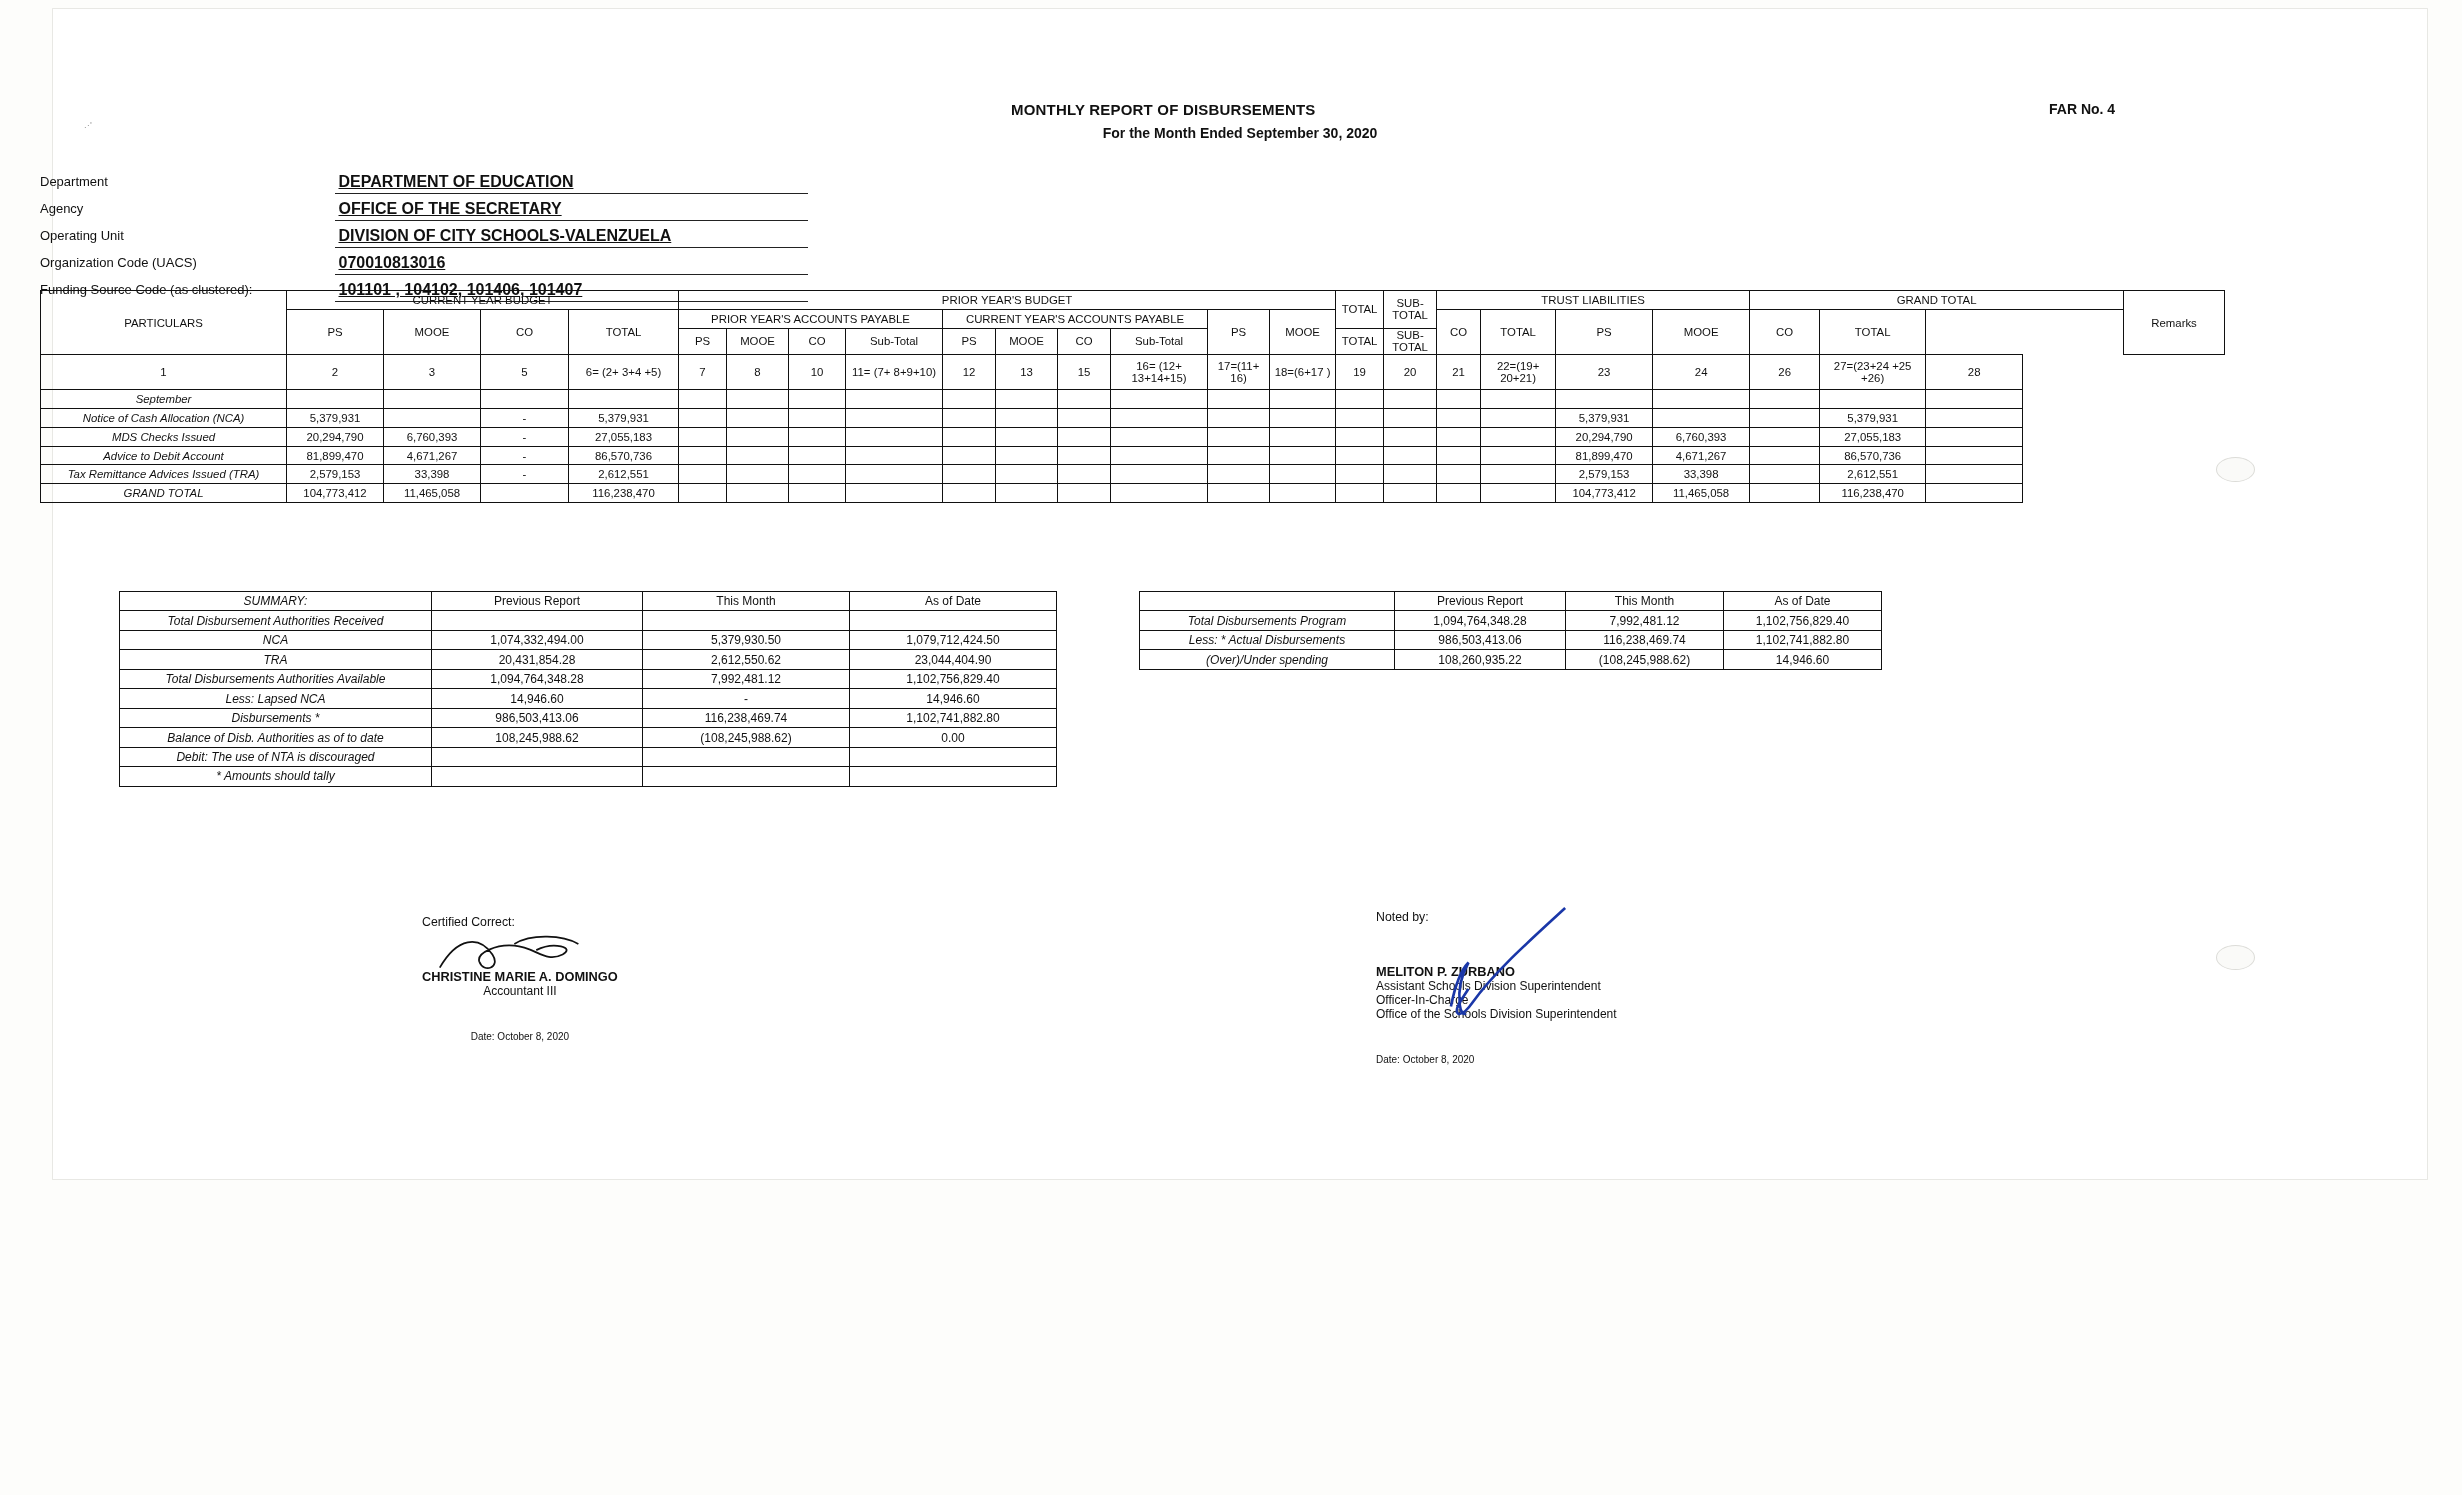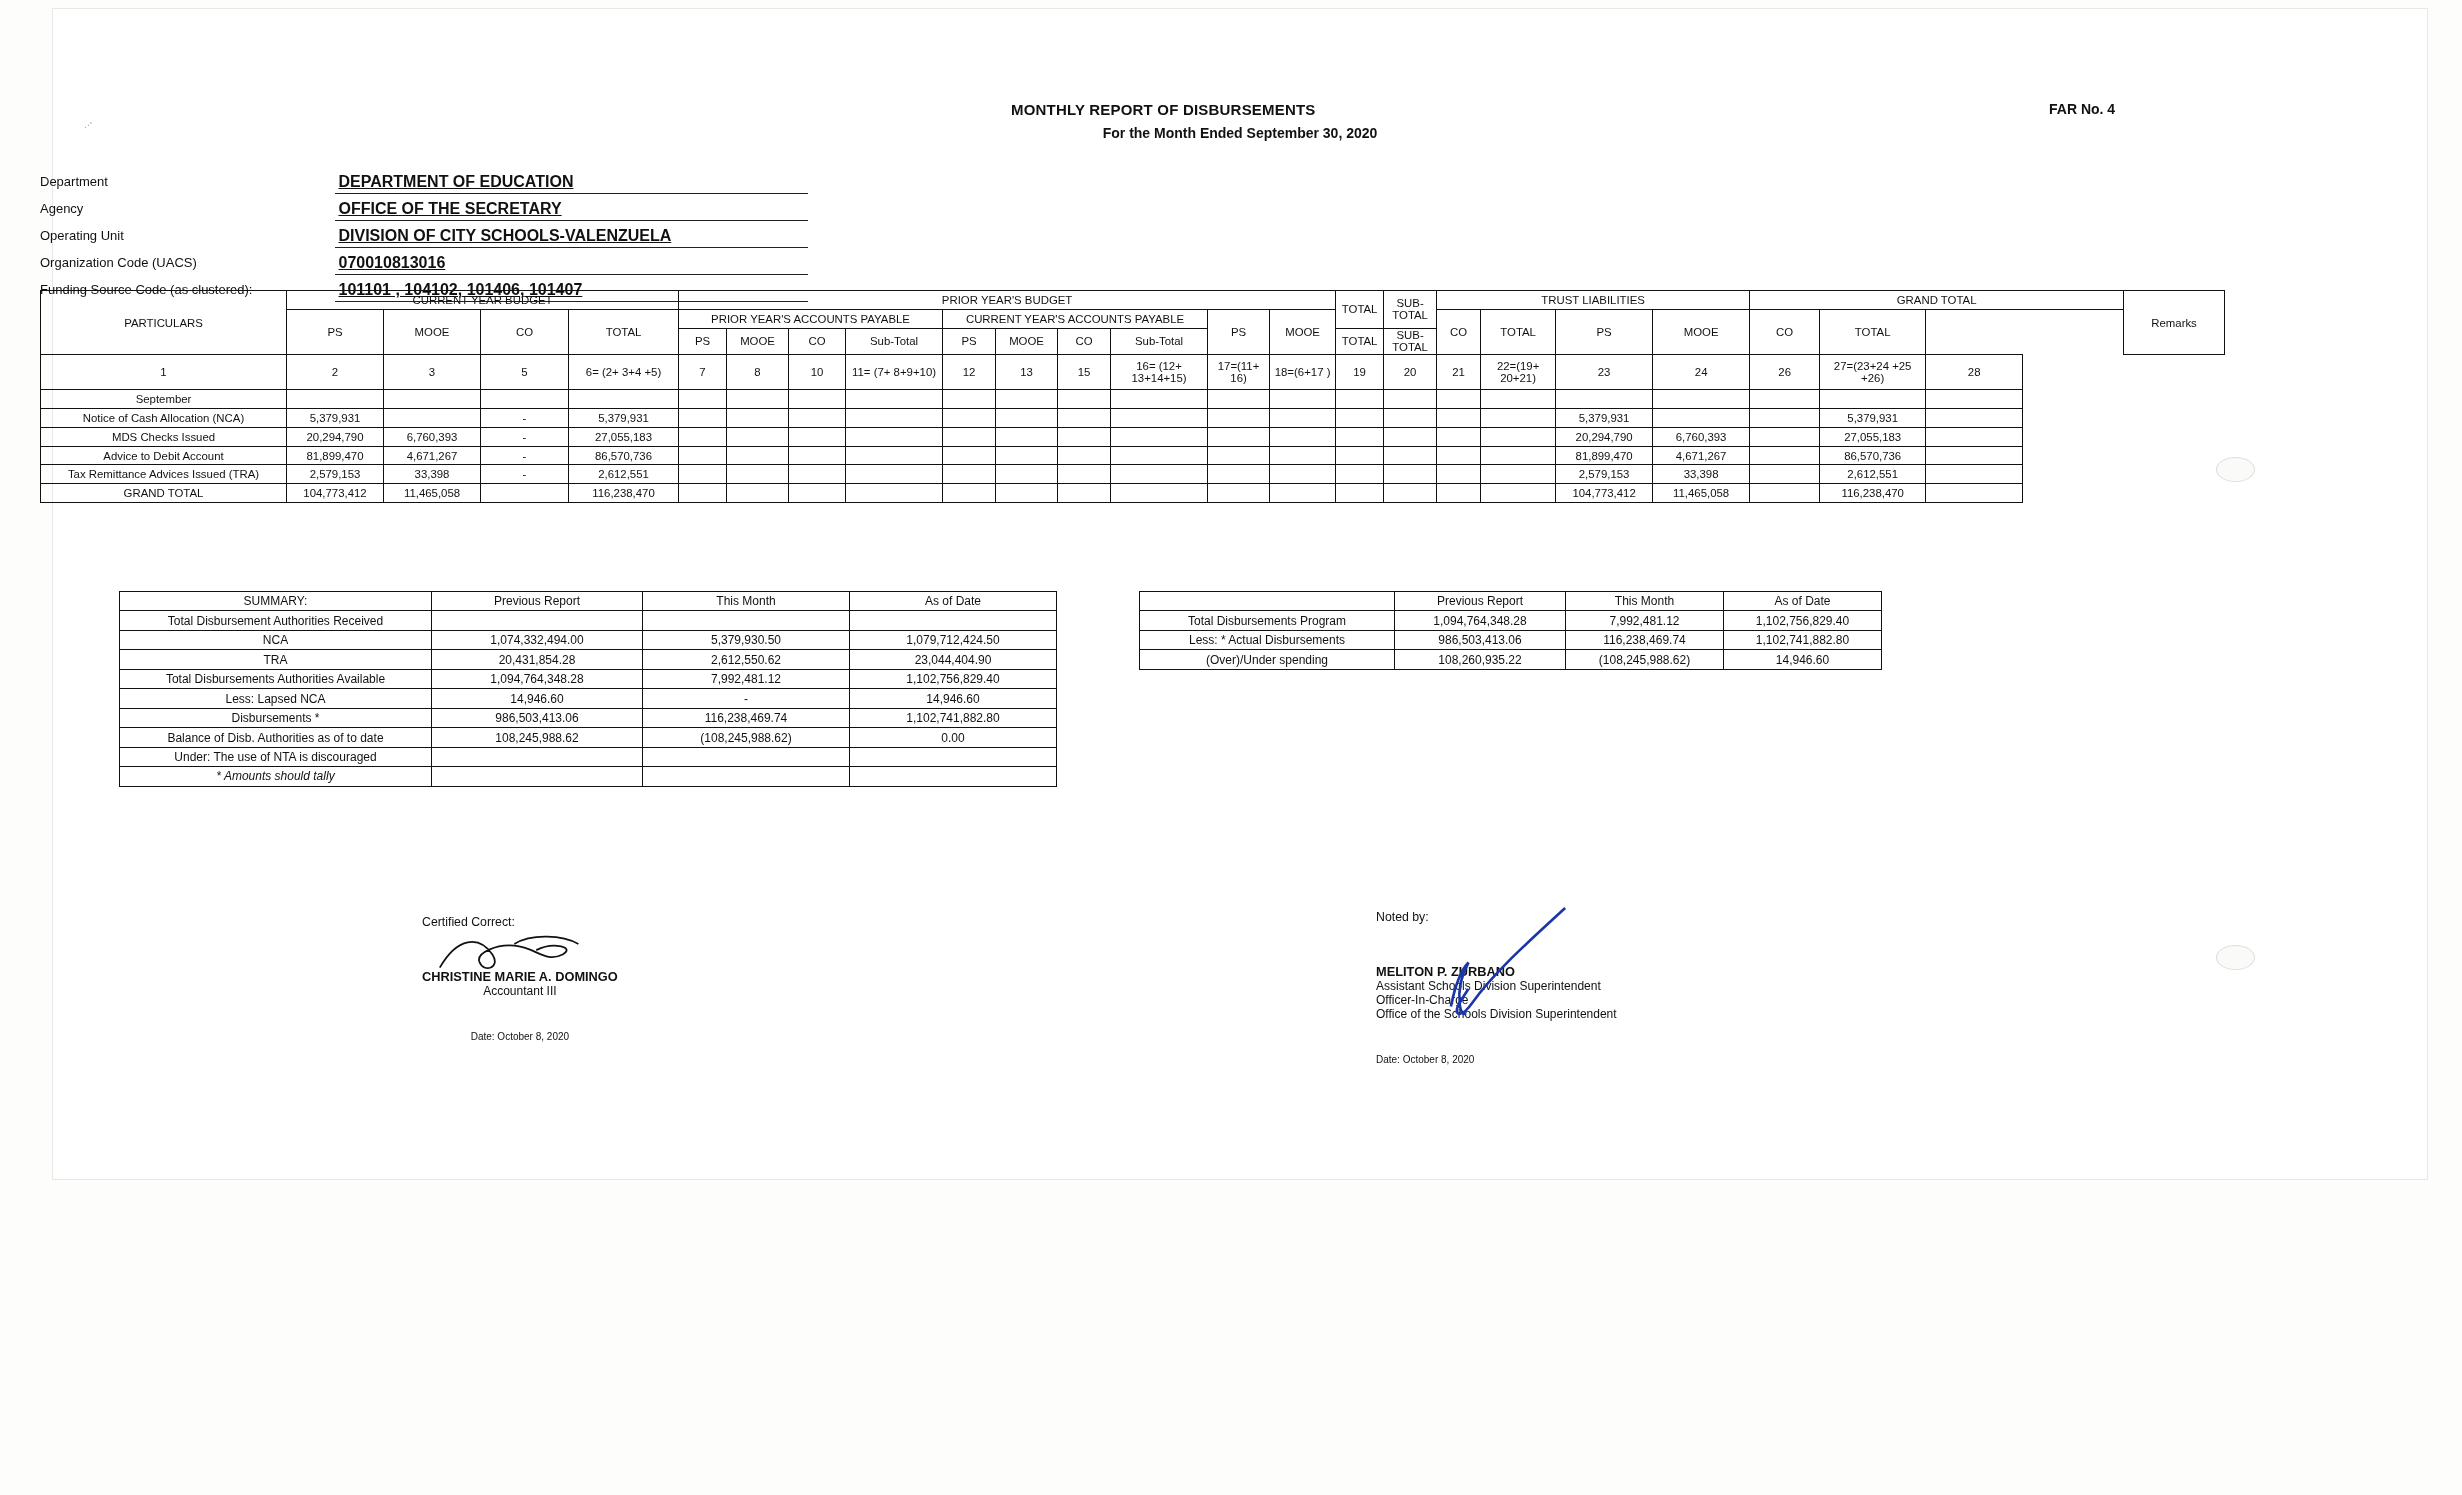--- a/index.html
+++ b/index.html
@@ -12,21 +12,21 @@
   .meta{position:absolute;left:40px;top:171px;font-size:13px;}
   .meta-row{height:27px;position:relative;}
   .meta-label{position:absolute;left:0;top:2.6px;width:264px;font-size:13px;}
   .meta-value{position:absolute;left:295px;top:0px;font-size:16px;font-weight:bold;border-bottom:1.3px solid #222;min-width:466px;padding:1.8px 3.5px 2.6px 3.5px;text-decoration:underline;}
   
   table.grid{border-collapse:collapse;table-layout:fixed;}
   table.grid td,table.grid th{border:0.9px solid #111;font-size:11.4px;padding:0.9px 2.6px;vertical-align:middle;text-align:center;font-weight:normal;}
   #main-table{position:absolute;left:40px;top:290px;width:2185px;}
   #main-table td,#main-table th{height:16px;}
   .num{text-align:right;padding-right:5.3px;font-size:12px;}
-  .lbl{text-align:left;padding-left:3.5px;font-size:12px;}
+  .lbl{text-align:left;padding-left:3.5px;font-size:12px;font-style:italic;}
   .b{font-weight:bold;}
   
   #summary-left{position:absolute;left:119px;top:591px;width:937px;}
   #summary-left td{height:16.7px;font-size:12px;border:0.9px solid #111;}
   #summary-right{position:absolute;left:1139px;top:591px;width:743px;}
   #summary-right td{height:16.7px;font-size:12px;border:0.9px solid #111;}
   .sumhead{font-weight:bold;text-align:center;}
   .indent{padding-left:26px;}
   .indent2{padding-left:16px;}
   .ital{font-style:italic;}
@@ -379,21 +379,21 @@
       <td class="num">116,238,469.74</td>
       <td class="num">1,102,741,882.80</td>
     </tr>
     <tr>
       <td class="lbl b">Balance of Disb. Authorities as of to date</td>
       <td class="num b">108,245,988.62</td>
       <td class="num b">(108,245,988.62)</td>
       <td class="num b">0.00</td>
     </tr>
     <tr>
-      <td class="lbl">Under: The use of NTA is discouraged</td>
+      <td class="lbl">Debit: The use of NTA is discouraged</td>
       <td class="num"></td>
       <td class="num"></td>
       <td class="num"></td>
     </tr>
     <tr>
       <td class="lbl indent ital">* Amounts should tally</td>
       <td class="num"></td>
       <td class="num"></td>
       <td class="num"></td>
     </tr>

